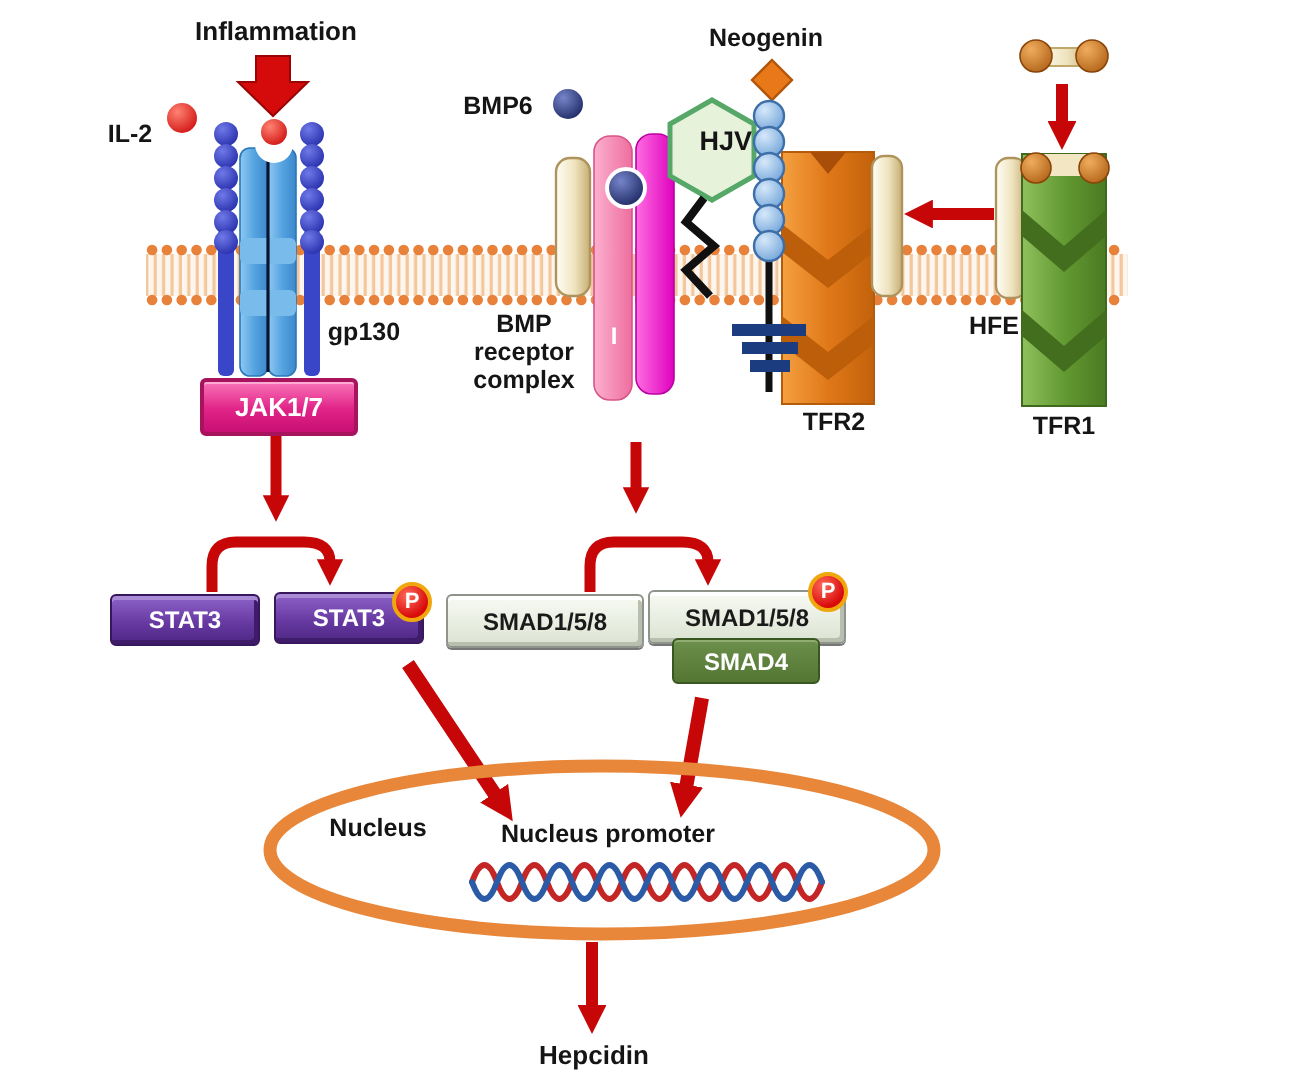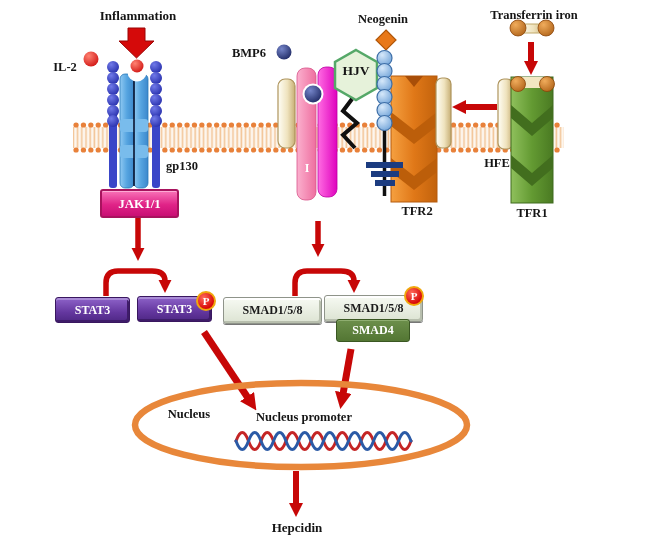--- a/index.html
+++ b/index.html
@@ -1,17 +1,17 @@
 <!DOCTYPE html>
 <html><head>
 <meta charset="utf-8">
 <style>
   html,body{margin:0;padding:0;background:#fff;}
   #stage{position:relative;width:647px;height:546px;background:#fff;overflow:hidden;
-         font-family:Liberation Serif, serif;}
+         font-family:Liberation Sans, sans-serif;}
   #gfx{position:absolute;left:0;top:0;}
   .lbl{position:absolute;color:#151515;font-weight:bold;font-size:12.5px;line-height:1.12;
        text-align:center;z-index:3;}
   .box{position:absolute;z-index:3;display:flex;align-items:center;justify-content:center;
        font-weight:bold;font-size:12px;border-radius:3px;}
   .jak{left:100px;top:189px;width:75px;height:25px;color:#fff;font-size:13px;
        background:linear-gradient(#F973B8,#E02387 55%,#C90F74);border:2px solid #A8135E;
        box-shadow:inset 0 1px 0 #FDAAD4;}
   .stat{width:73px;height:24px;color:#fff;
        background:linear-gradient(#8E63C9,#64379F 60%,#4E2784);border:1px solid #39175F;
@@ -19,21 +19,21 @@
   .smad{width:97px;height:25px;color:#1a1a1a;
        background:linear-gradient(#F7FAF3,#DCE3D2);border:1px solid #8F948A;
        box-shadow:inset 0 2px 0 #ffffff,inset -2px -2px 0 #B8BFAE,0 1px 0 #777;}
   .smad4{left:336px;top:319px;width:72px;height:21px;color:#fff;
        background:linear-gradient(#6C8F4B,#537633);border:1px solid #3A5722;
        box-shadow:inset 0 1px 0 #8FAE70;}
   .pbadge{position:absolute;width:20px;height:20px;border-radius:50%;z-index:4;
        background:radial-gradient(circle at 35% 30%,#FF6A5A,#D80A0A 70%);
        border:2.5px solid #F0A70C;color:#fff;font-weight:bold;font-size:11px;
        display:flex;align-items:center;justify-content:center;box-sizing:border-box;}
-  .hjv{left:336px;top:63px;width:40px;z-index:3;font-size:13.5px;}
+  .hjv{left:336px;top:63px;width:40px;z-index:3;font-size:13.5px;text-align:right;}
   .roman{color:#fff;font-size:12px;width:16px;z-index:3;}
 </style>
 </head>
 <body>
 
 <div id="stage">
 
 <svg id="gfx" width="647" height="546" viewBox="0 0 647 546">
   <defs>
     <linearGradient id="gCream" x1="0" y1="0" x2="1" y2="0">
@@ -197,33 +197,33 @@
   <g fill="none" stroke-linecap="round">
     <path d="M236,441 q6.25,-17 12.5,0 t12.5,0 t12.5,0 t12.5,0 t12.5,0 t12.5,0 t12.5,0 t12.5,0 t12.5,0 t12.5,0 t12.5,0 t12.5,0 t12.5,0 t12.5,0" stroke="#C42525" stroke-width="3"></path>
     <path d="M236,441 q6.25,17 12.5,0 t12.5,0 t12.5,0 t12.5,0 t12.5,0 t12.5,0 t12.5,0 t12.5,0 t12.5,0 t12.5,0 t12.5,0 t12.5,0 t12.5,0 t12.5,0" stroke="#2B5AA6" stroke-width="3"></path>
   </g>
 </svg>
 
 <div class="lbl" style="left:90px;top:9px;width:96px;font-size:13px;">Inflammation</div>
 <div class="lbl" style="left:48px;top:60px;width:34px;">IL-2</div>
 <div class="lbl" style="left:158px;top:159px;width:48px;">gp130</div>
 <div class="lbl" style="left:226px;top:46px;width:46px;">BMP6</div>
+<div class="lbl" style="left:228px;top:155px;width:68px;">BMP receptor complex</div>
 <div class="lbl roman" style="left:299px;top:162px;">I</div>
 <div class="lbl roman" style="left:320px;top:158px;margin-left:20px;">II</div>
 <div class="lbl hjv">HJV</div>
 <div class="lbl" style="left:346px;top:12px;width:74px;">Neogenin</div>
 <div class="lbl" style="left:394px;top:204px;width:46px;">TFR2</div>
-<div class="lbl" style="left:480px;top:8px;width:108px;">Transferrin iron</div>
 <div class="lbl" style="left:478px;top:156px;width:38px;">HFE</div>
 <div class="lbl" style="left:509px;top:206px;width:46px;">TFR1</div>
 <div class="lbl" style="left:158px;top:407px;width:62px;">Nucleus</div>
 <div class="lbl" style="left:238px;top:410px;width:132px;">Nucleus promoter</div>
 <div class="lbl" style="left:256px;top:521px;width:82px;font-size:13px;">Hepcidin</div>
 
-<div class="box jak">JAK1/1</div>
+<div class="box jak">JAK1/7</div>
 <div class="box stat" style="left:55px;top:297px;">STAT3</div>
 <div class="box stat" style="left:137px;top:296px;">STAT3</div>
 <div class="pbadge" style="left:196px;top:291px;">P</div>
 <div class="box smad" style="left:223px;top:297px;">SMAD1/5/8</div>
 <div class="box smad" style="left:324px;top:295px;">SMAD1/5/8</div>
 <div class="pbadge" style="left:404px;top:286px;">P</div>
 <div class="box smad4">SMAD4</div>
 
 </div>
 

